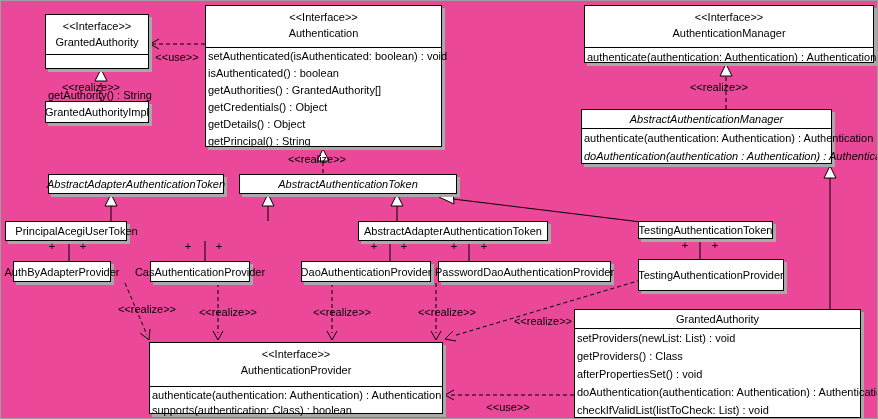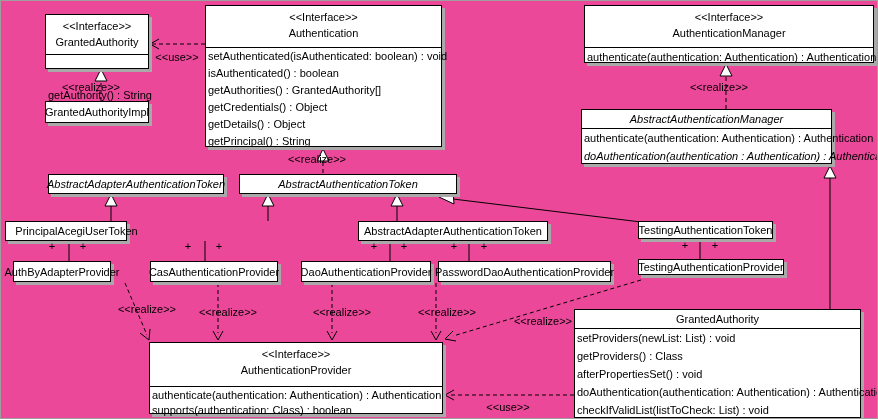--- a/index.html
+++ b/index.html
@@ -190,33 +190,33 @@
   </div>
 
   <div class="box simple" style="left:637px;top:220px;width:135px;height:18px;">
     <span>TestingAuthenticationToken</span>
   </div>
 
   <div class="box simple" style="left:12px;top:260px;width:98px;height:21px;">
     <span>AuthByAdapterProvider</span>
   </div>
 
-  <div class="box simple" style="left:149px;top:260px;width:128px;height:21px;">
+  <div class="box simple" style="left:149px;top:260px;width:100px;height:21px;">
     <span>CasAuthenticationProvider</span>
   </div>
 
   <div class="box simple" style="left:300px;top:260px;width:130px;height:21px;">
     <span>DaoAuthenticationProvider</span>
   </div>
 
   <div class="box simple" style="left:437px;top:260px;width:173px;height:21px;">
     <span>PasswordDaoAuthenticationProvider</span>
   </div>
 
-  <div class="box simple" style="left:637px;top:258px;width:146px;height:16px;">
+  <div class="box simple" style="left:637px;top:258px;width:146px;height:32px;">
     <span>TestingAuthenticationProvider</span>
   </div>
 
   <div class="box" style="left:148px;top:341px;width:294px;height:72px;">
     <div class="hdr hdr2" style="height:40px;">
       <div>&lt;&lt;Interface&gt;&gt;</div>
       <div>AuthenticationProvider</div>
     </div>
     <div class="mth" style="line-height:15px;padding-top:1px;">
       <div class="m">authenticate(authentication: Authentication) : Authentication</div>

